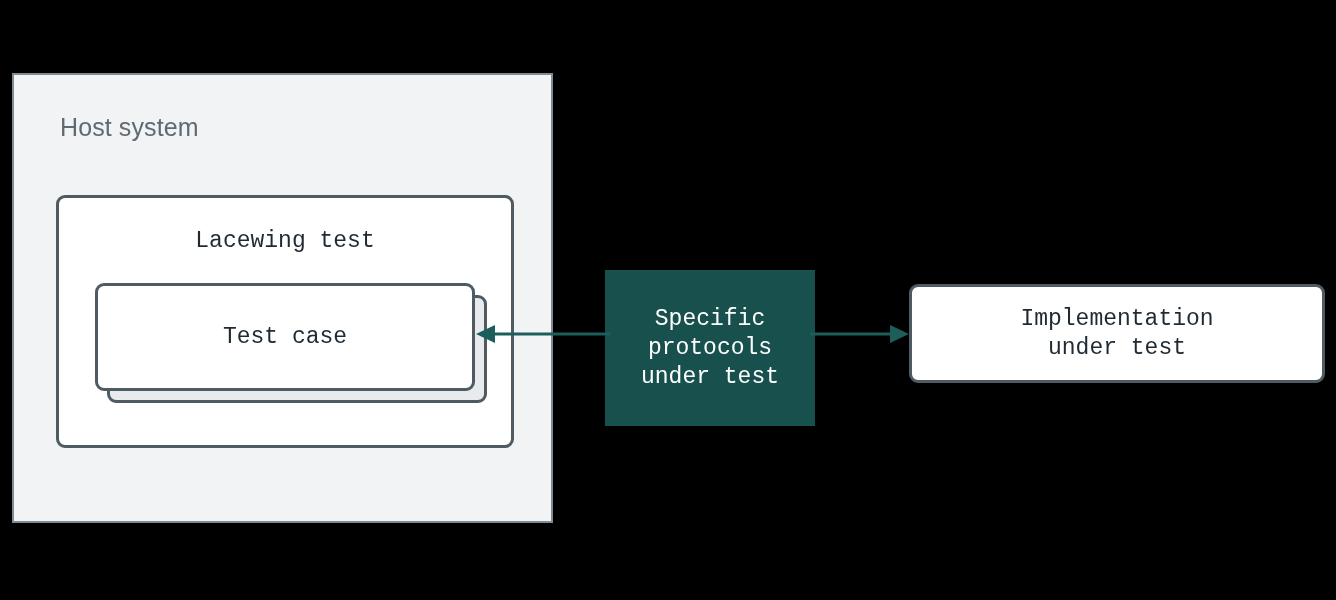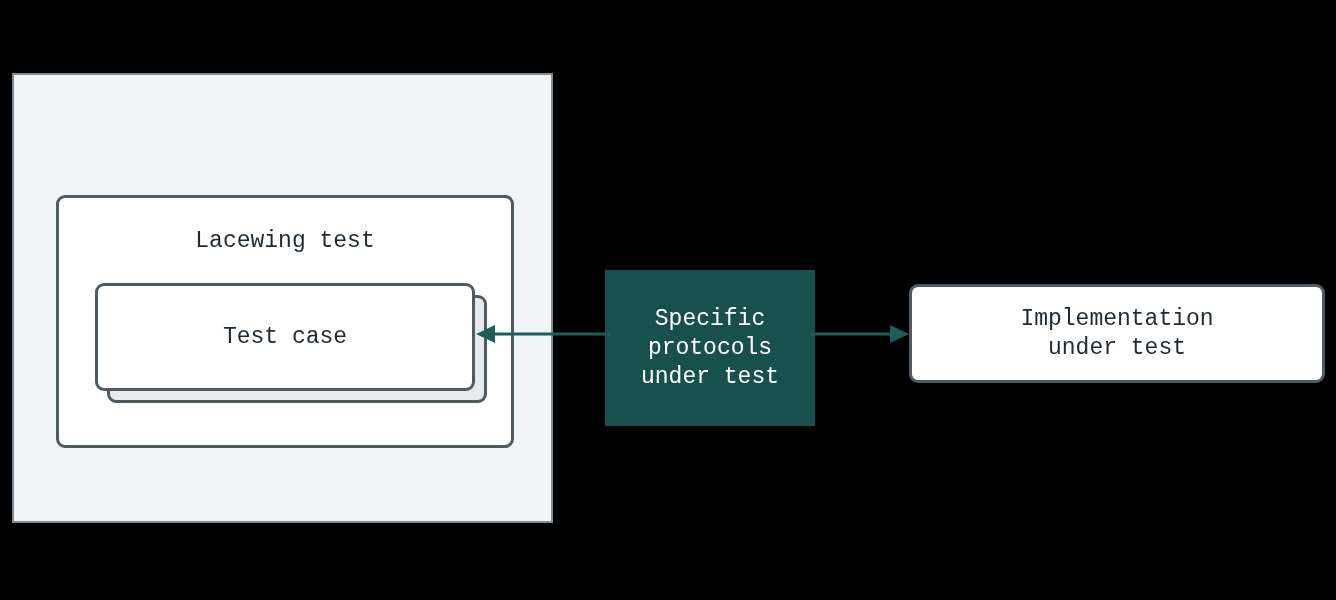--- a/index.html
+++ b/index.html
@@ -159,20 +159,21 @@
   }
   #connector-left  { left: 470px; top: 318px; width: 140px; height: 32px; }
   #connector-right { left: 810px; top: 318px; width: 105px; height: 32px; }
 </style>
 </head>
 <body>
 
 <div id="canvas">
 
   <div class="panel" id="panel-host">
+    <div class="panel-title">Host system</div>
 
     <div class="card" id="card-lacewing" style="left:42px; top:120px;">
       <div class="card-label-mono" id="label-lacewing">Lacewing test</div>
 
       <div id="stack-testcase" style="left:36px; top:85px;">
         <div id="card-testcase-back"></div>
         <div id="card-testcase-front">
           <span id="label-testcase">Test case</span>
         </div>
       </div>

